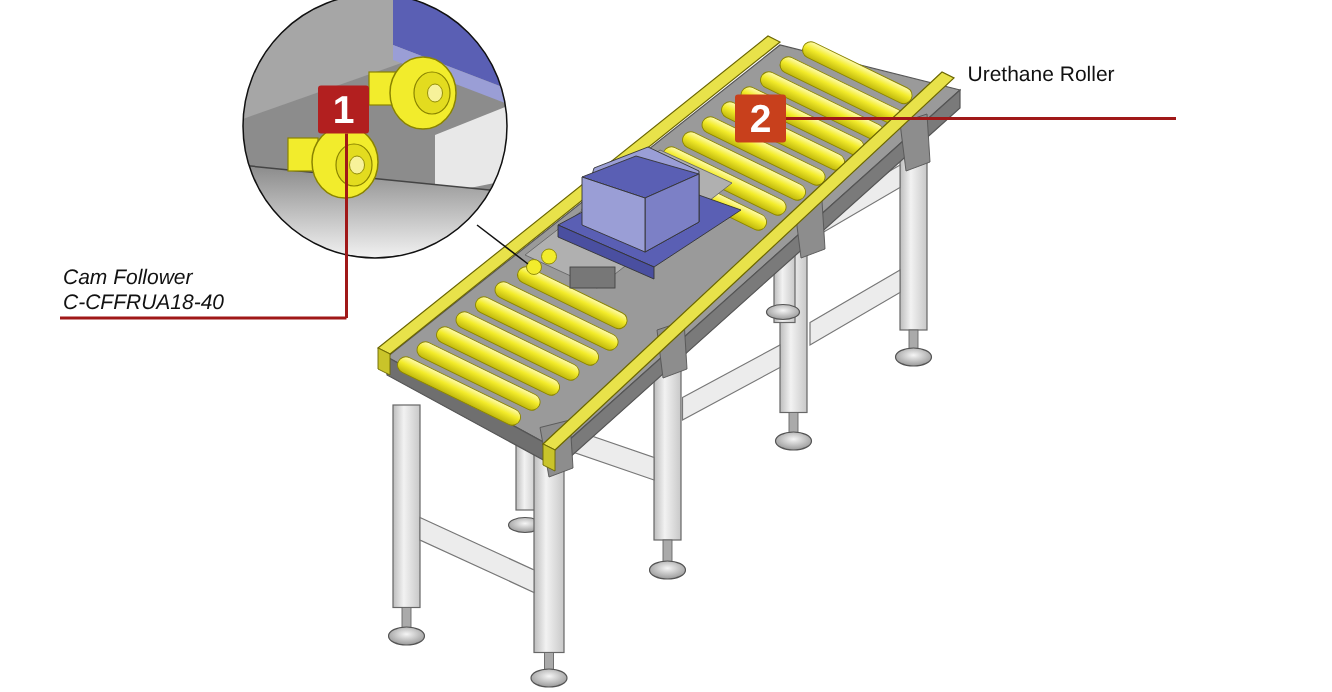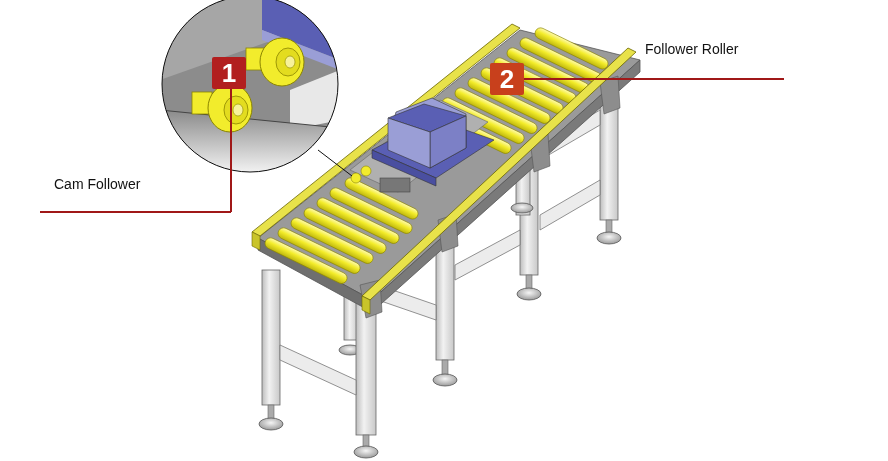--- a/index.html
+++ b/index.html
@@ -165,19 +165,20 @@
   
   <div class="leader" style="left:230px; top:89px; width:1.5px; height:123px;"></div>
   <div class="leader" style="left:40px; top:211px; width:191px; height:1.5px;"></div>
   <div class="leader" style="left:524px; top:78px; width:260px; height:1.5px;"></div>
 
   
   <div class="badge" style="left:212px; top:57px; background:#b21f1f;">1</div>
   <div class="badge" style="left:490px; top:63px; background:#c8401c;">2</div>
 
   
-  <div class="callout-text" style="left:54px; top:176px;">
+  <div class="callout-text" style="left:42px; top:176px;font-style:italic;">
     <div>Cam Follower</div>
+    <div>C-CFFRUA18-40</div>
   </div>
   <div class="callout-text" style="left:645px; top:41px;">
-    <div>Follower Roller</div>
+    <div>Urethane Roller</div>
   </div>
 </div>
 
 </body></html>

